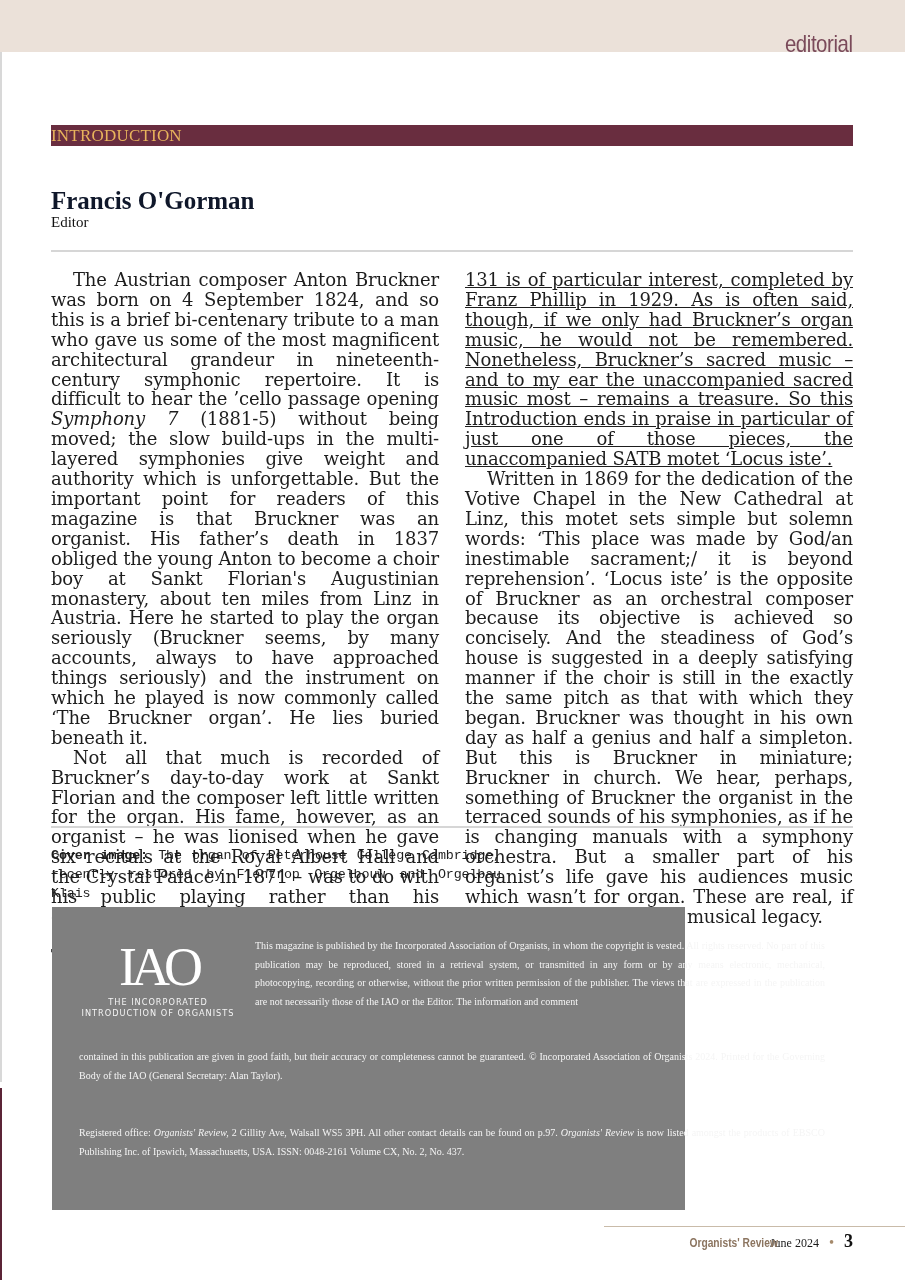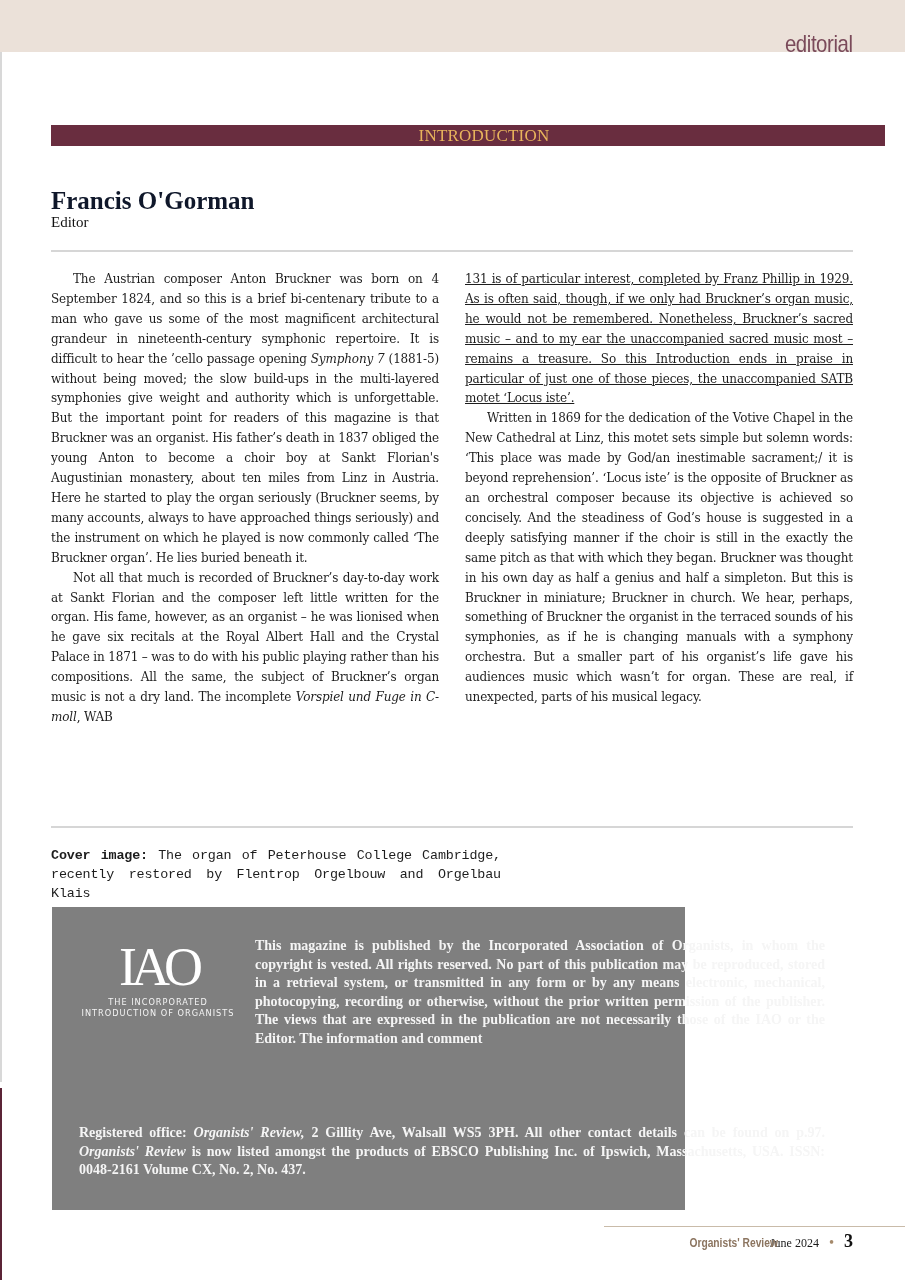--- a/index.html
+++ b/index.html
@@ -23,22 +23,21 @@
     position: absolute; left: 0; top: 52px; width: 2px; height: 1030px;
     background: #d8d8d8;
   }
   .left-rule-bottom {
     position: absolute; left: 0; top: 1088px; width: 2px; height: 192px;
     background: #5b2436;
   }
   .banner {
     position: absolute; left: 51px; top: 125px; width: 802px; height: 21px;
     background: #692d3f;
-    text-align: center;
-    padding-left: 32px;
+    text-align: left;
   }
   .banner span {
     display: inline-block;
     font-family: "Liberation Serif", serif; font-size: 17px;
     line-height: 21px; color: #e8b45c; letter-spacing: 0.2px;
   }
   .author {
     position: absolute; left: 51px; top: 187px;
     font-family: "Liberation Serif", serif; font-weight: bold;
     font-size: 25px; color: #0f172a; line-height: 28px;
@@ -46,21 +45,21 @@
   .role {
     position: absolute; left: 51px; top: 213px;
     font-family: "Liberation Serif", serif; font-weight: normal;
     font-size: 15px; color: #111; line-height: 18px;
   }
   .rule {
     position: absolute; left: 51px; width: 802px; height: 2px; background: #d6d6d6;
   }
   .col {
     position: absolute; top: 270px; width: 388px;
-    font-family: "DejaVu Serif", serif; font-size: 12px; line-height: 19.9px;
+    font-family: "DejaVu Serif", serif; font-size: 18px; line-height: 19.9px;
     text-align: justify; color: #1d1d1d;
     letter-spacing: -0.15px;
   }
   .col p { margin: 0; text-indent: 22px; }
   .col p.noindent { text-indent: 0; text-decoration: underline; }
   .col-left { left: 51px; }
   .col-right { left: 465px; }
   .caption {
     position: absolute; left: 51px; top: 846px; width: 450px;
     font-family: Liberation Mono, monospace; font-size: 13.4px; line-height: 19px;
@@ -78,23 +77,22 @@
   .logo .mark {
     font-family: "Liberation Serif", serif; font-size: 54px; line-height: 60px;
     letter-spacing: -6px; color: #fff;
   }
   .logo .sub {
     font-family: "DejaVu Sans", sans-serif; font-size: 8.2px; letter-spacing: 1px;
     line-height: 11px; color: #f4f4f4;
   }
   .legal {
     position: absolute; color: #f5f5f5;
-    font-family: "Liberation Serif", serif; font-size: 14px; line-height: 18.5px;
+    font-family: "Liberation Serif", serif; font-size: 10px; line-height: 18.5px;
     text-align: justify;
-    font-weight: bold;
   }
   .legal-a { left: 203px; top: 30px; width: 570px; }
   .legal-b { left: 27px; top: 141px; width: 746px; }
   .legal-c { left: 27px; top: 217px; width: 746px; }
   .footer-rule {
     position: absolute; left: 604px; top: 1226px; width: 301px; height: 1px;
     background: #c9bba9;
   }
   .folio {
     position: absolute; right: 52px; top: 1231px; height: 20px;
@@ -144,20 +142,21 @@
 
 <div class="caption"><b>Cover image:</b><span> The organ of Peterhouse College Cambridge, recently restored by Flentrop Orgelbouw and Orgelbau Klais</span></div>
 
 <div class="footer-box">
   <div class="logo">
     <div class="mark">IAO</div>
     <div class="sub">THE INCORPORATED</div>
     <div class="sub">INTRODUCTION OF ORGANISTS</div>
   </div>
   <div class="legal legal-a">This magazine is published by the Incorporated Association of Organists, in whom the copyright is vested. All rights reserved. No part of this publication may be reproduced, stored in a retrieval system, or transmitted in any form or by any means electronic, mechanical, photocopying, recording or otherwise, without the prior written permission of the publisher. The views that are expressed in the publication are not necessarily those of the IAO or the Editor. The information and comment</div>
+  <div class="legal legal-b">contained in this publication are given in good faith, but their accuracy or completeness cannot be guaranteed. © Incorporated Association of Organists 2024. Printed for the Governing Body of the IAO (General Secretary: Alan Taylor).</div>
   <div class="legal legal-c"><span>Registered office: </span><i>Organists' Review,</i><span> 2 Gillity Ave, Walsall WS5 3PH. All other contact details can be found on p.97. </span><i>Organists' Review</i><span> is now listed amongst the products of EBSCO Publishing Inc. of Ipswich, Massachusetts, USA. ISSN: 0048-2161 Volume CX, No. 2, No. 437.</span></div>
 </div>
 
 <div class="footer-rule"></div>
 <div class="folio">
   <span class="mag">Organists' Review</span>
   <span class="date">June 2024</span>
   <span class="dot">•</span>
   <span class="page">3</span>
 </div>

